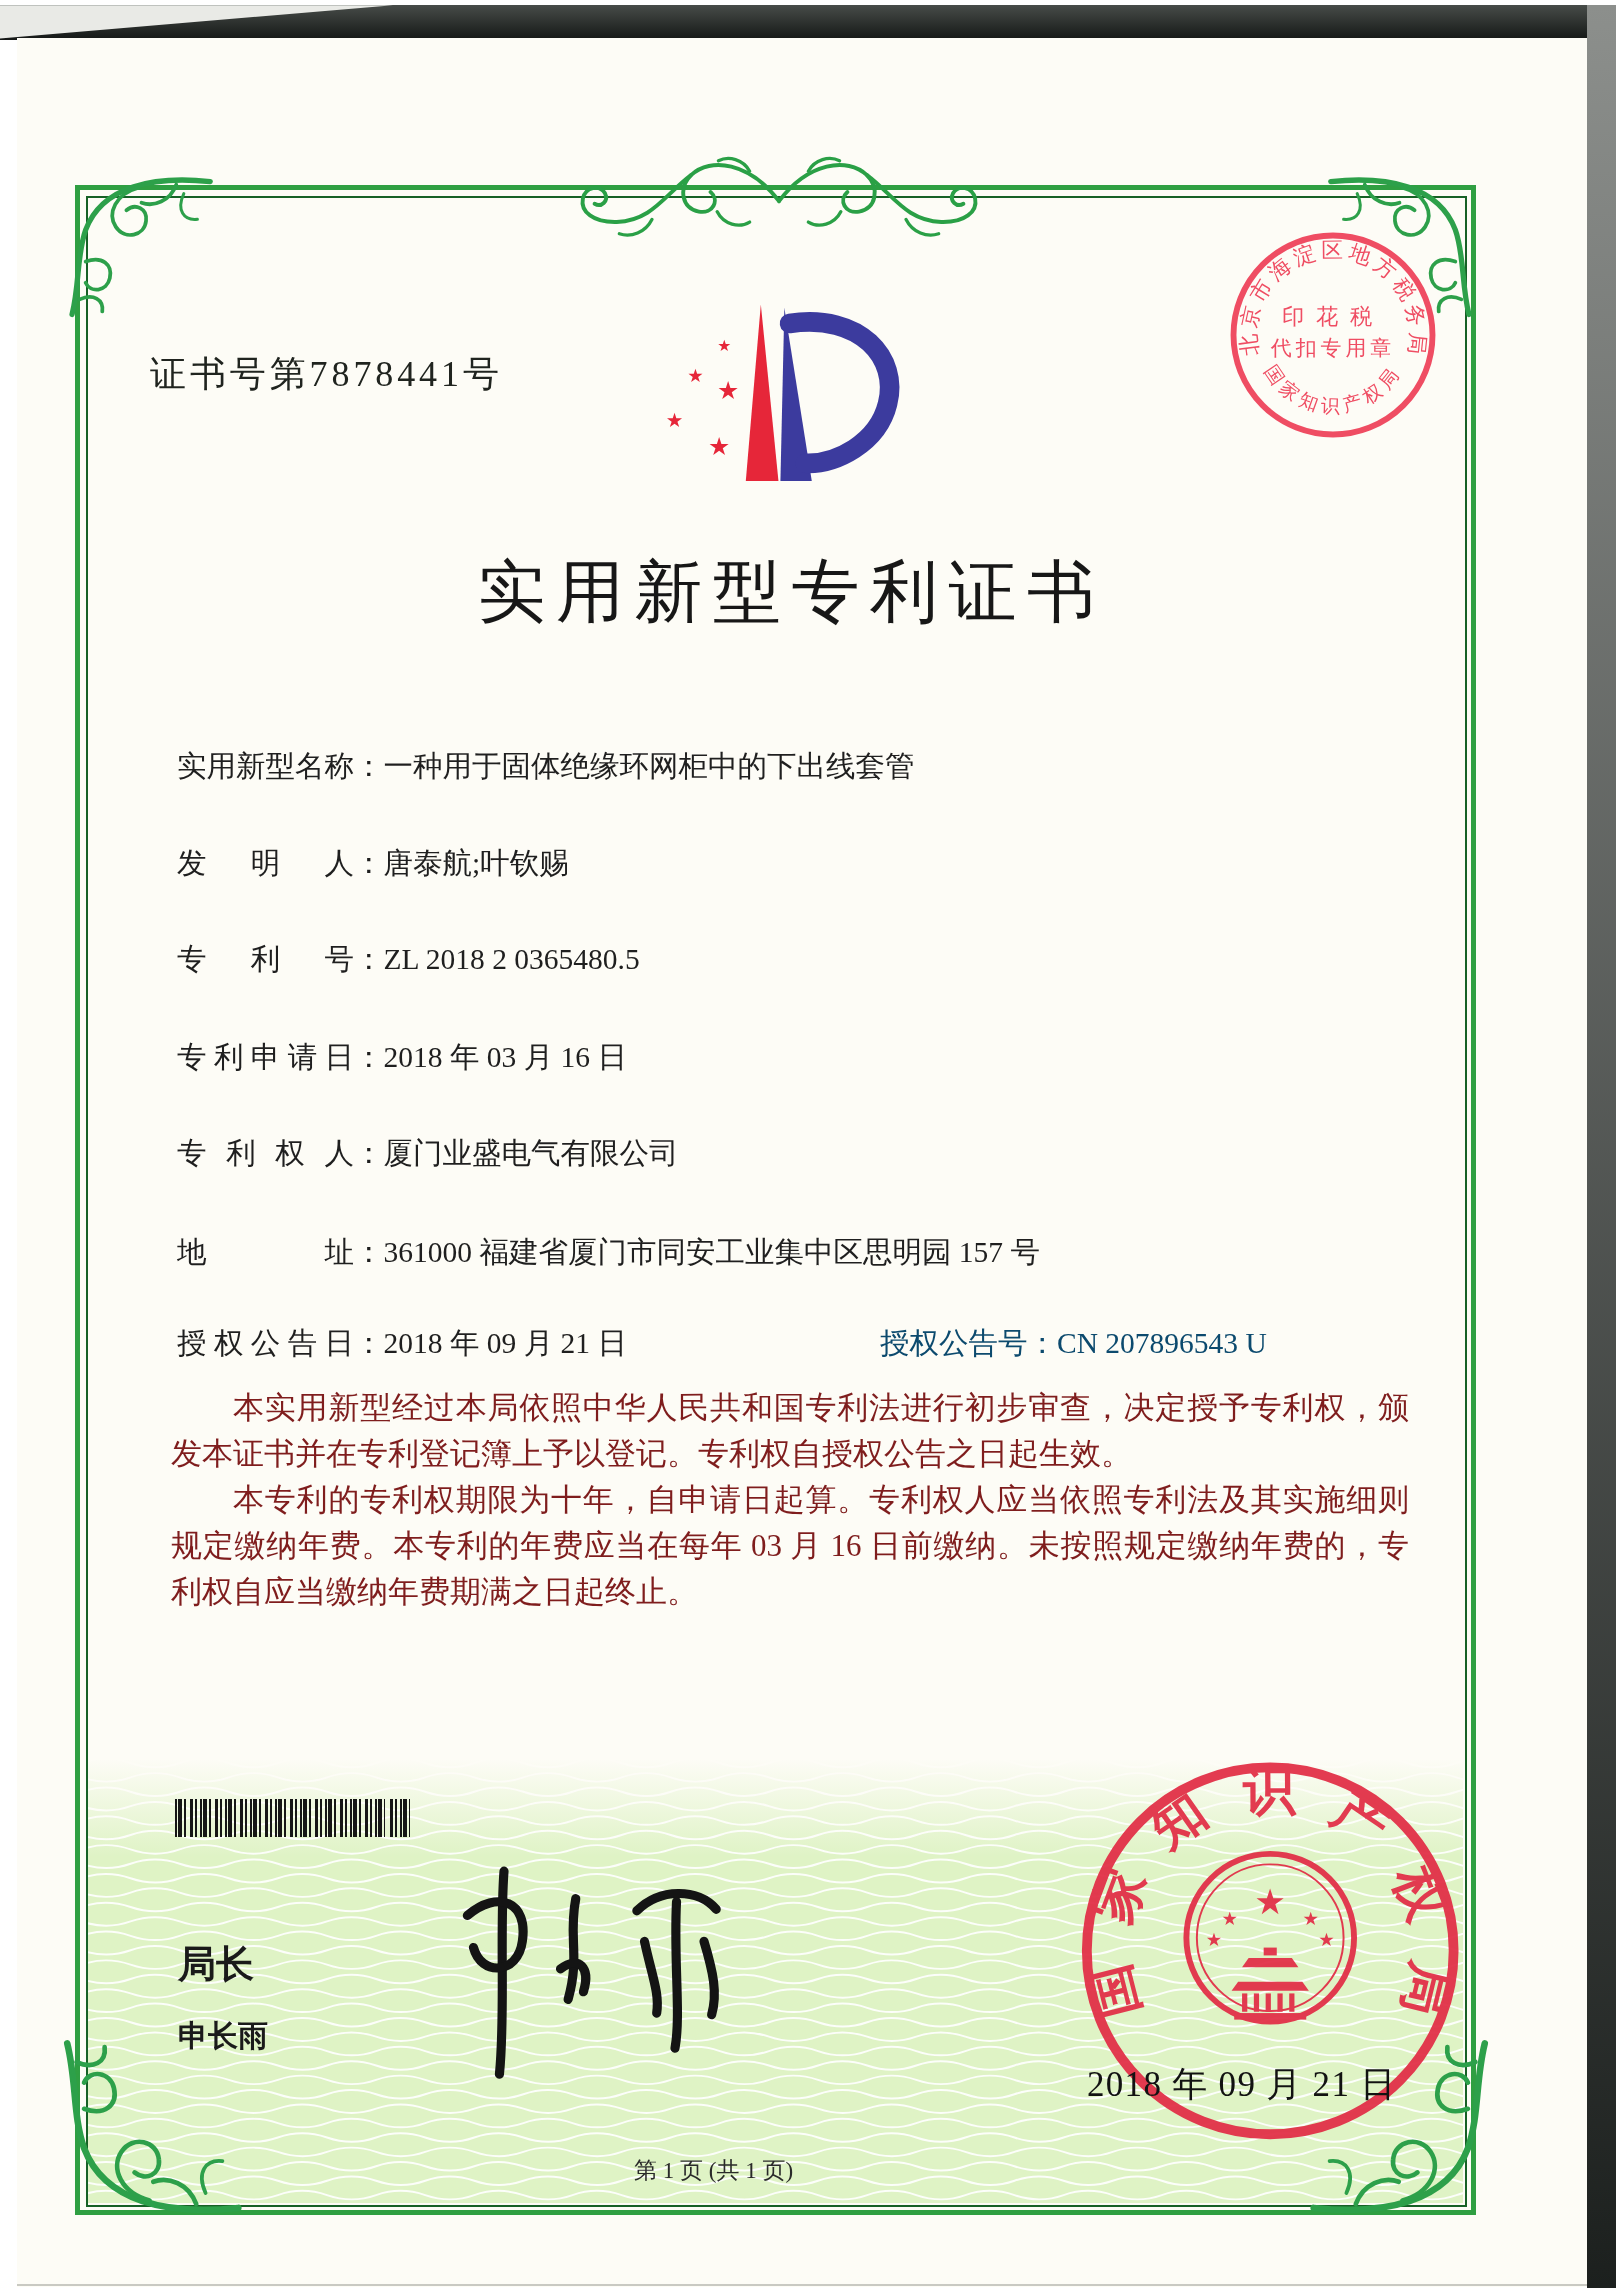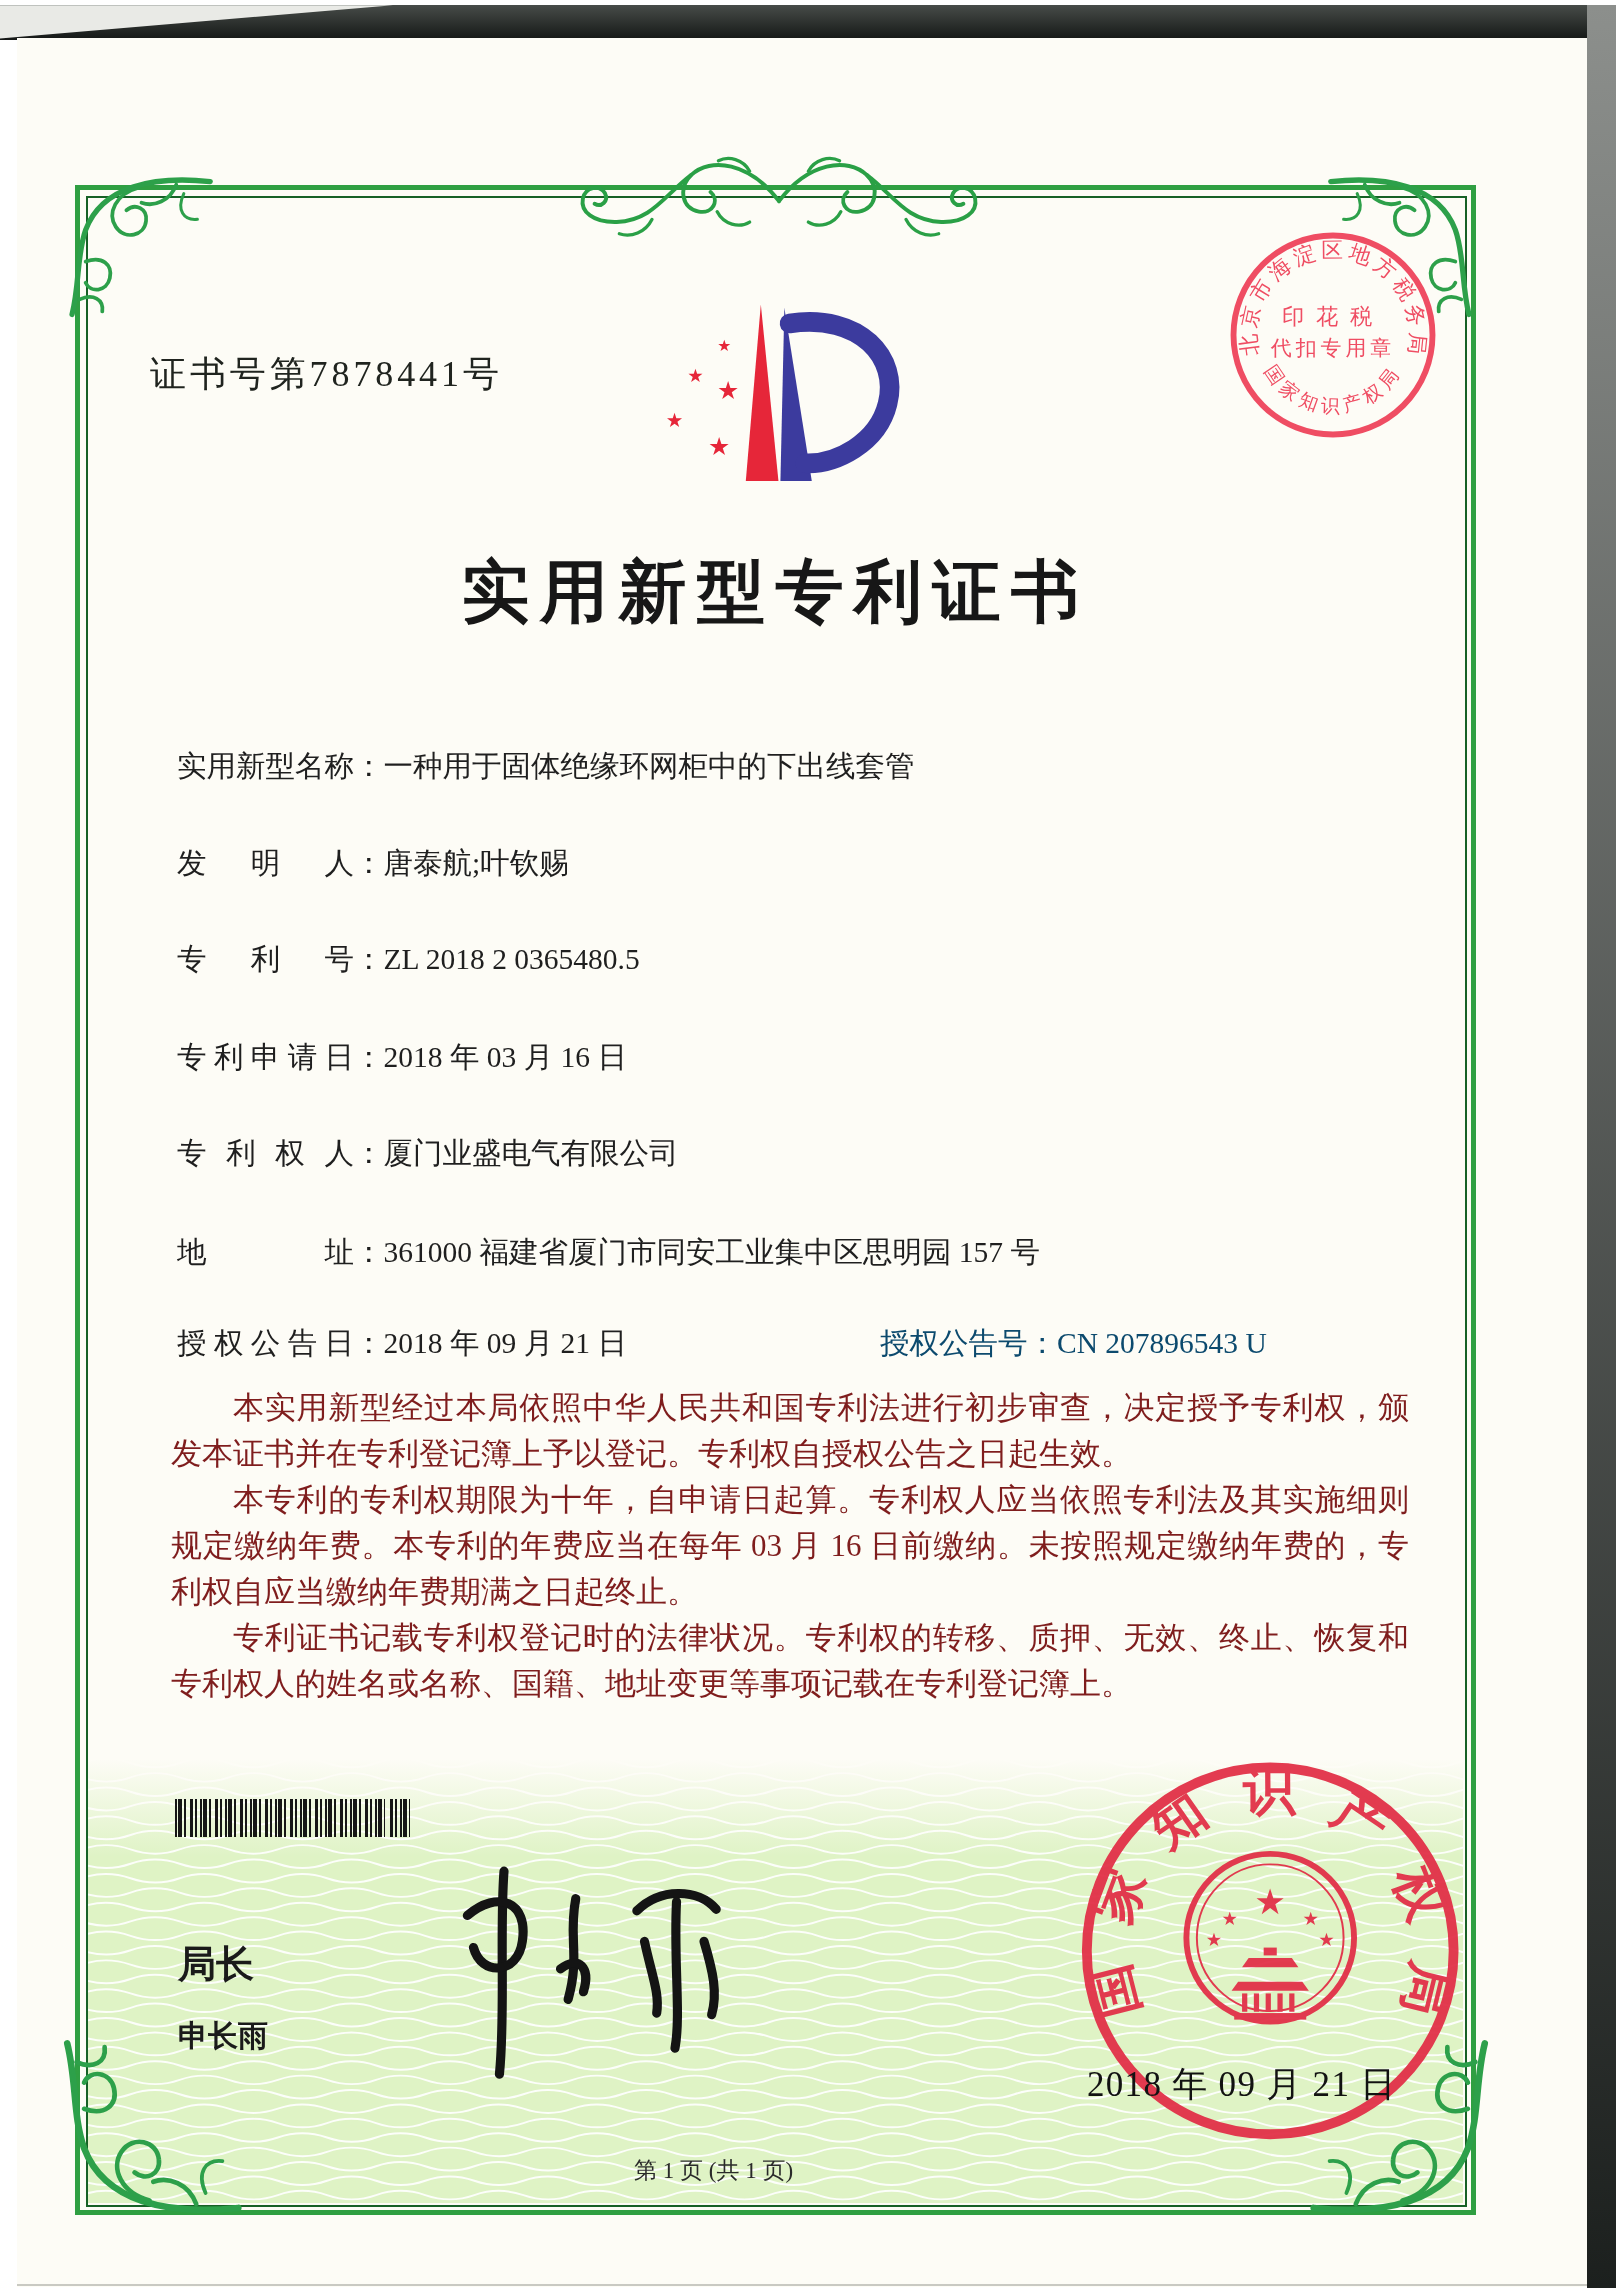--- a/index.html
+++ b/index.html
@@ -21,22 +21,22 @@
   #frame-outer{left:75px;top:185px;width:1391px;height:2020px;border:5.2px solid #2f9f42;}
   #frame-inner{left:86px;top:196px;width:1377px;height:2007px;border:2px solid #176126;}
 
   
   #wave-wrap{left:88px;top:1759px;width:1375px;height:444px;background:#dff3c5;overflow:hidden;}
   #wave-fade{left:88px;top:1759px;width:1375px;height:98px;
       background:linear-gradient(#fdfcf6,rgba(253,252,246,0));}
 
   
   #cert-no{left:150px;top:350px;font-size:36px;letter-spacing:3.9px;color:#20241f;}
-  #doc-title{left:87px;top:547px;width:1377px;text-align:center;font-size:68px;font-weight:700;
-      letter-spacing:10.5px;color:#171717;}
+  #doc-title{left:87px;top:547px;width:1377px;text-align:center;font-size:68px;font-weight:400;
+      letter-spacing:10.5px;color:#171717;padding-left:16px;}
 
   .field-row{left:177px;font-size:29.5px;color:#1f1f1f;white-space:nowrap;}
   .lbl{display:inline-block;width:177px;text-align:justify;text-align-last:justify;vertical-align:top;}
   #grant-no-col{left:880px;top:1324px;font-size:29.5px;white-space:nowrap;color:#0c4a6e;}
 
   #paragraphs{left:171px;top:1385px;width:1238px;font-size:31px;line-height:46px;text-align:justify;color:#7f1d1d;}
   #paragraphs p{margin:0;text-indent:2em;}
 
   
   #barcode{left:175px;top:1799px;width:237px;height:38px;background:repeating-linear-gradient(90deg,
@@ -195,21 +195,20 @@
   <div class="abs field-row" style="top:1324px">
     <span class="lbl">授权公告日</span><span>：</span><span>2018 年 09 月 21 日</span>
   </div>
   <div class="abs" id="grant-no-col">
     <span>授权公告号</span><span>：</span><span>CN 207896543 U</span>
   </div>
 
   <div class="abs" id="paragraphs">
     <p>本实用新型经过本局依照中华人民共和国专利法进行初步审查，决定授予专利权，颁发本证书并在专利登记簿上予以登记。专利权自授权公告之日起生效。</p>
     <p>本专利的专利权期限为十年，自申请日起算。专利权人应当依照专利法及其实施细则规定缴纳年费。本专利的年费应当在每年 03 月 16 日前缴纳。未按照规定缴纳年费的，专利权自应当缴纳年费期满之日起终止。</p>
-    <p>专利证书记载专利权登记时的法律状况。专利权的转移、质押、无效、终止、恢复和专利权人的姓名或名称、国籍、地址变更等事项记载在专利登记簿上。</p>
   </div>
 
   <div class="abs" id="barcode"></div>
 
   <div class="abs" id="officer-title">局长</div>
   <div class="abs" id="officer-name">申长雨</div>
 
   <svg class="abs" style="left:406px;top:1862px" width="367" height="229" viewBox="0 0 460 300">
     <g fill="none" stroke="#141414" stroke-width="12" stroke-linecap="round">
       <path d="M118 12 C112 90 120 200 112 278"></path>

